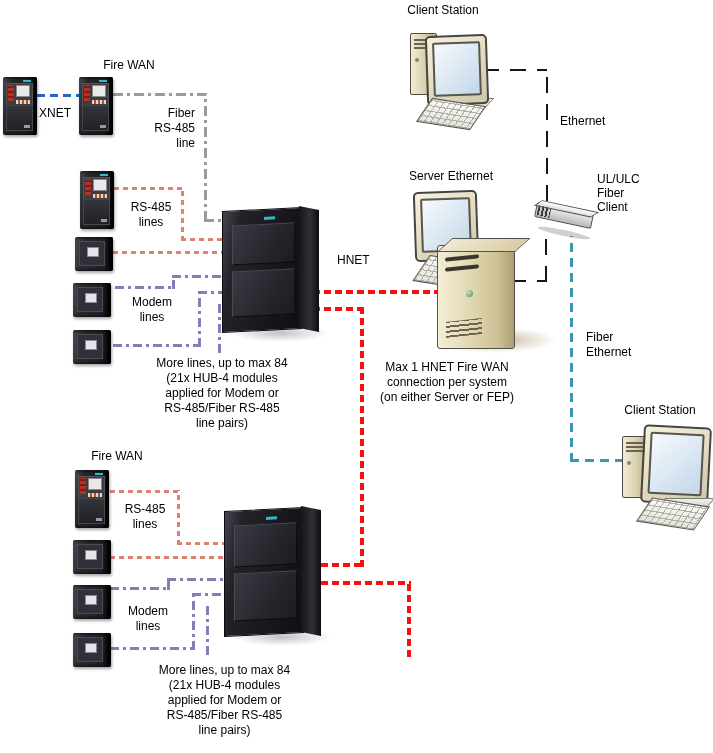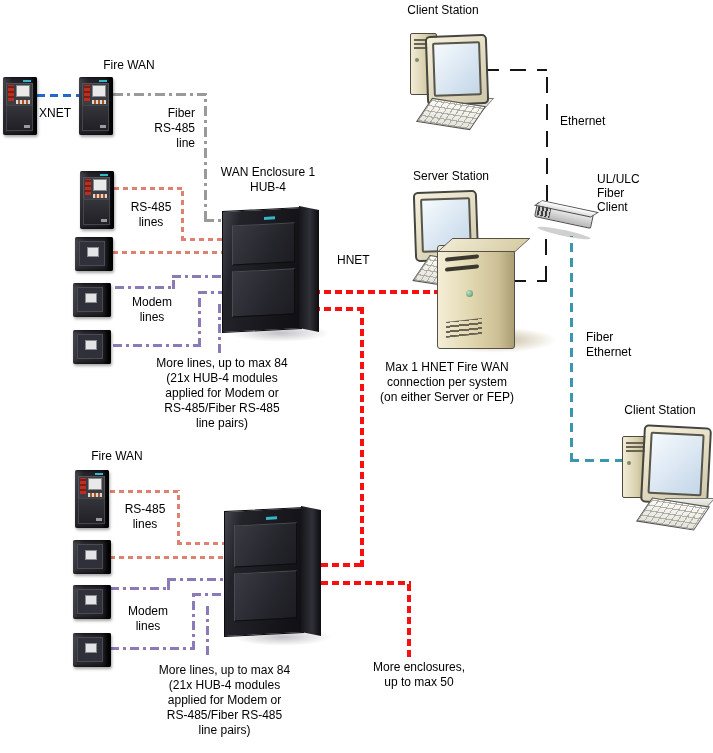--- a/index.html
+++ b/index.html
@@ -147,56 +147,52 @@
   <div class="ln h black" style="left:510px;top:280px;width:37px"></div>
 
   <div class="ln v teal" style="left:570px;top:236px;height:226px"></div>
   <div class="ln h teal" style="left:570px;top:459px;width:56px"></div>
 
   <div class="lbl tc" style="left:94px;top:58px;width:70px">Fire WAN</div>
   <div class="lbl" style="left:39px;top:106px">XNET</div>
   <div class="lbl tr" style="left:135px;top:106px;width:60px">Fiber
 RS-485
 line</div>
-  <div class="lbl tc" style="left:198px;top:165px;width:140px">WAN Enclosure 1
-HUB-4</div>
   <div class="lbl tc" style="left:116px;top:200px;width:70px">RS-485
 lines</div>
   <div class="lbl tc" style="left:117px;top:295px;width:70px">Modem
 lines</div>
   <div class="lbl tc" style="left:132px;top:356px;width:180px">More lines, up to max 84
 (21x HUB-4 modules
 applied for Modem or
 RS-485/Fiber RS-485
 line pairs)</div>
   <div class="lbl" style="left:337px;top:253px">HNET</div>
   <div class="lbl tc" style="left:398px;top:3px;width:90px">Client Station</div>
   <div class="lbl" style="left:560px;top:114px">Ethernet</div>
-  <div class="lbl tc" style="left:405px;top:169px;width:92px">Server Station</div>
+  <div class="lbl tc" style="left:405px;top:169px;width:92px">Server Ethernet</div>
   <div class="lbl" style="left:597px;top:172px;line-height:14px">UL/ULC
 Fiber
 Client</div>
   <div class="lbl tc" style="left:362px;top:360px;width:170px">Max 1 HNET Fire WAN
 connection per system
 (on either Server or FEP)</div>
   <div class="lbl" style="left:586px;top:330px">Fiber
 Ethernet</div>
   <div class="lbl tc" style="left:615px;top:403px;width:90px">Client Station</div>
   <div class="lbl tc" style="left:86px;top:449px;width:62px">Fire WAN</div>
   <div class="lbl tc" style="left:110px;top:502px;width:70px">RS-485
 lines</div>
   <div class="lbl tc" style="left:113px;top:604px;width:70px">Modem
 lines</div>
   <div class="lbl tc" style="left:132px;top:663px;width:185px">More lines, up to max 84
 (21x HUB-4 modules
 applied for Modem or
 RS-485/Fiber RS-485
 line pairs)</div>
-  <div class="lbl tc" style="left:344px;top:660px;width:150px">More enclosures,
-up to max 50</div>
 
   <div class="fire-panel" style="left:3px;top:77px">
     <div class="fp-logo"></div>
     <div class="fp-top">
         <div class="fp-red"></div>
         <div class="fp-screen"></div>
         <div class="fp-btns"></div>
       </div>
     <div class="fp-door"></div>
   </div>

